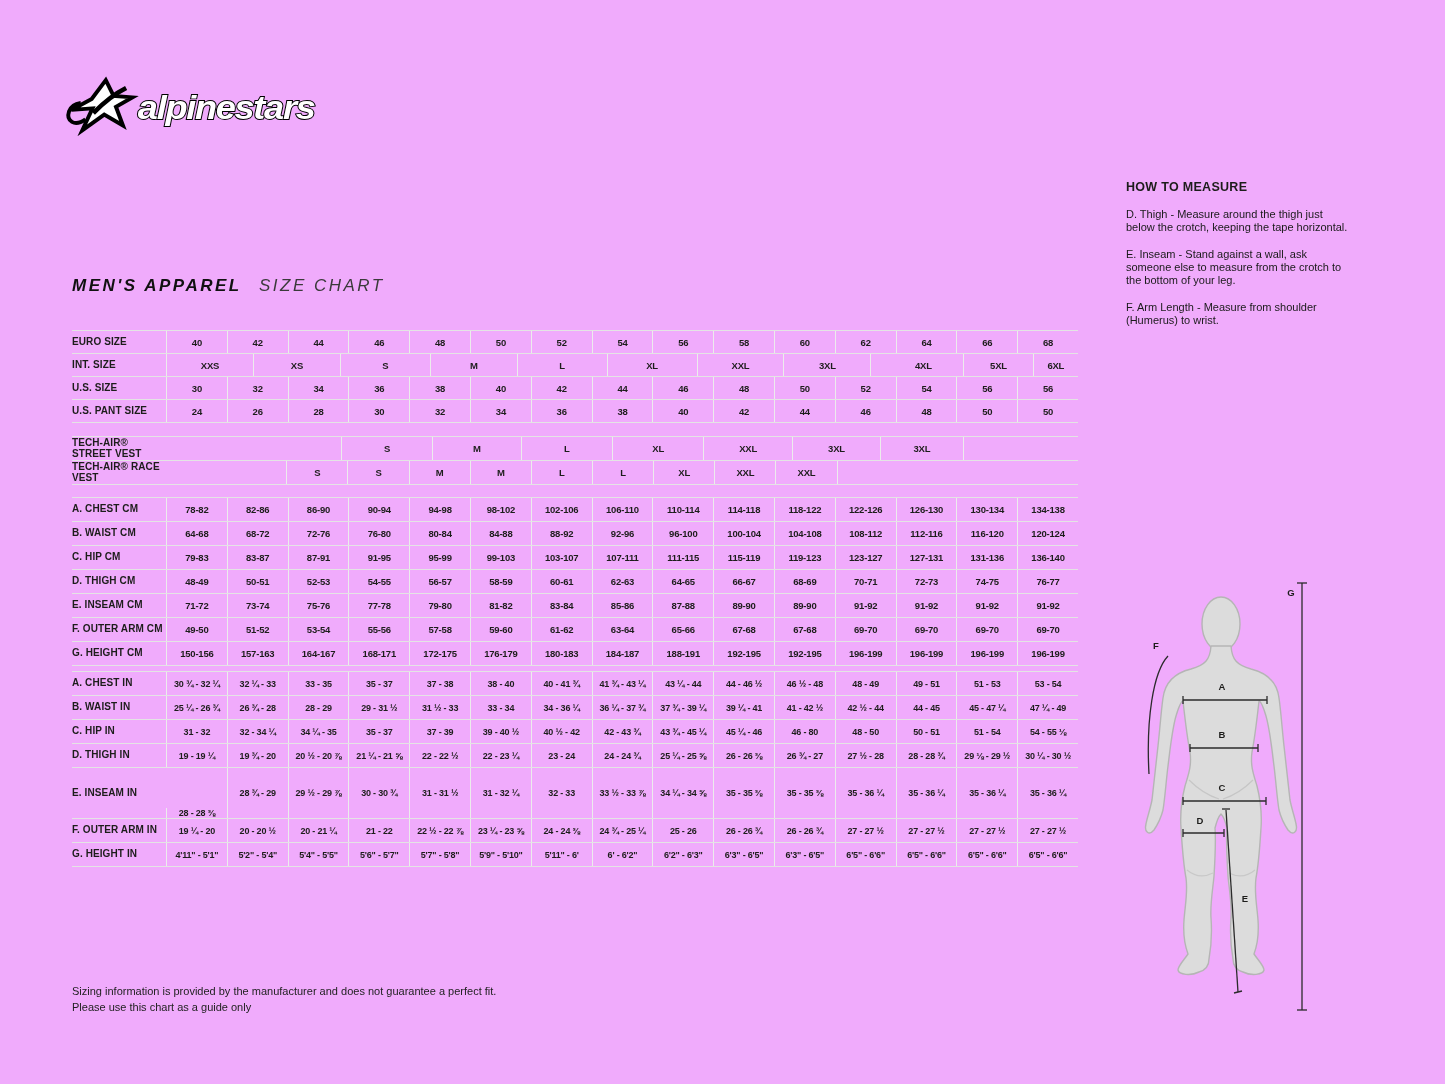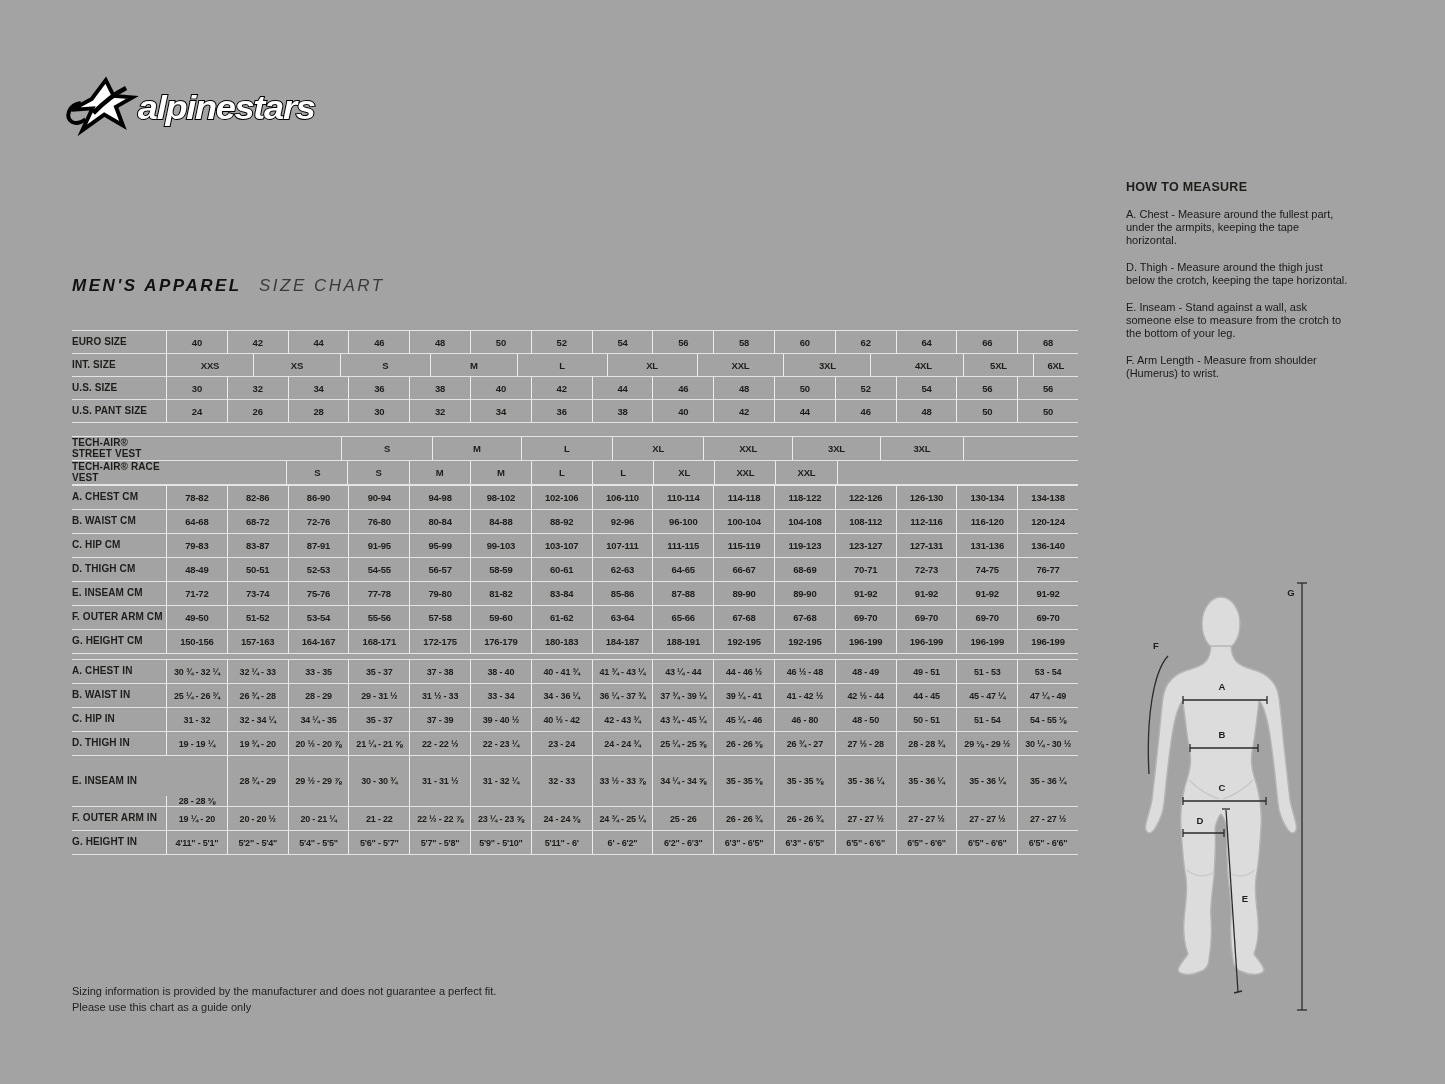--- a/index.html
+++ b/index.html
@@ -1,31 +1,31 @@
 <!DOCTYPE html>
 <html><head>
 <meta charset="utf-8">
 <style>
   html,body{margin:0;padding:0;background:#fff;}
-  .page{position:relative;width:1445px;height:1084px;background:#a3a3a3;overflow:hidden;
+  .page{position:relative;width:1445px;height:1084px;background:#f0abfc;overflow:hidden;
         font-family:"Liberation Sans",sans-serif;color:#1d1d1b;}
 
   
   .logo{position:absolute;left:62px;top:70px;width:258px;height:72px;}
 
   
   .title{position:absolute;left:72px;top:276px;font-size:17px;font-style:italic;letter-spacing:2.5px;white-space:nowrap;}
   .title .b{font-weight:bold;color:#111;}
   .title .l{font-weight:normal;color:#3a3a3a;margin-left:10px;}
 
   
   .chart-table{position:absolute;left:72px;top:330px;width:1006px;}
   .t-group{border-top:1px solid #e4e4e4;}
   .g-tech{margin-top:13px;}
-  .g-cm{}
+  .g-cm{margin-top:12px;}
   .g-in{margin-top:5px;}
   .t-row{display:flex;align-items:stretch;border-bottom:1px solid #e4e4e4;min-height:22px;}
   .g-tech .t-row{min-height:23px;}
   .g-cm .t-row,.g-in .t-row{min-height:23px;}
   .t-label{flex:0 0 94px;width:94px;display:flex;align-items:center;
            font-weight:bold;font-size:10px;line-height:1.05;letter-spacing:0.1px;}
   .t-cells{flex:1;display:flex;}
   .t-cell{flex-grow:2;flex-basis:0;display:flex;align-items:center;justify-content:center;
           font-weight:bold;font-size:9.5px;letter-spacing:-0.2px;white-space:nowrap;
           border-left:1px solid #ececec;min-width:0;}
@@ -456,21 +456,20 @@
             <div class="t-cell" style="flex-grow: 2;">6'5" - 6'6"</div>
             <div class="t-cell" style="flex-grow: 2;">6'5" - 6'6"</div>
           </div>
         </div>
       </div>
     </div>
 
   <aside class="measure">
     <h2>HOW TO MEASURE</h2>
     <div id="measure-steps">
-        <p>A. Chest - Measure around the fullest part, under the armpits, keeping the tape horizontal.</p>
         <p>D. Thigh - Measure around the thigh just below the crotch, keeping the tape horizontal.</p>
         <p>E. Inseam - Stand against a wall, ask someone else to measure from the crotch to the bottom of your leg.</p>
         <p>F. Arm Length - Measure from shoulder (Humerus) to wrist.</p>
       </div>
   </aside>
 
   <svg class="diagram" viewBox="0 0 185 450" aria-hidden="true">
 
     <g fill="#dcdcdc" stroke="#b5b5b5" stroke-width="1.4" stroke-linejoin="round">
       <ellipse cx="88" cy="54" rx="19" ry="27"></ellipse>

